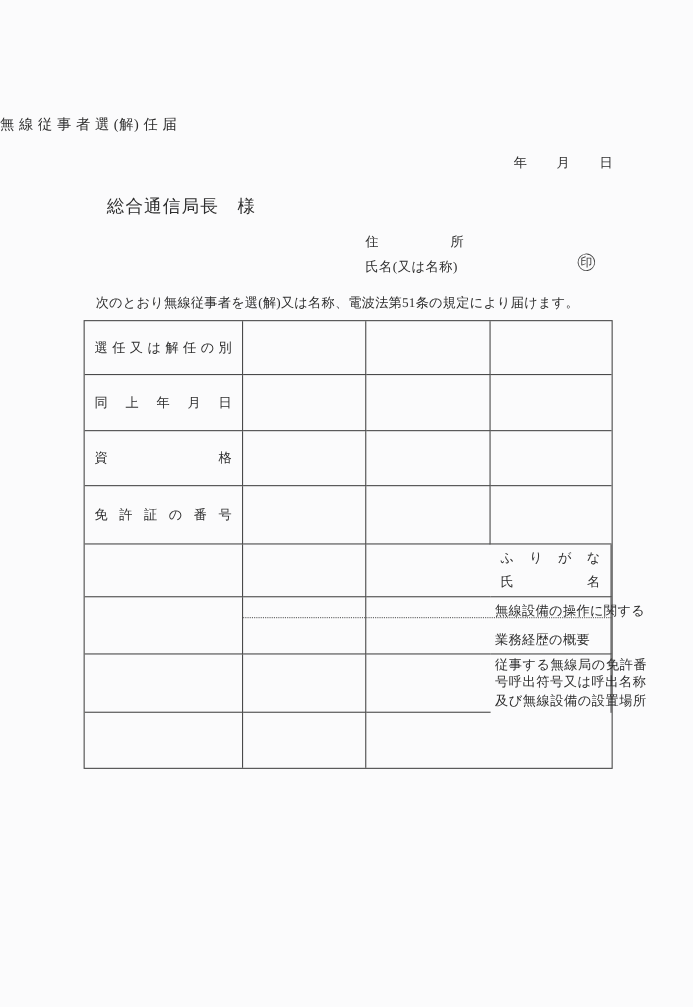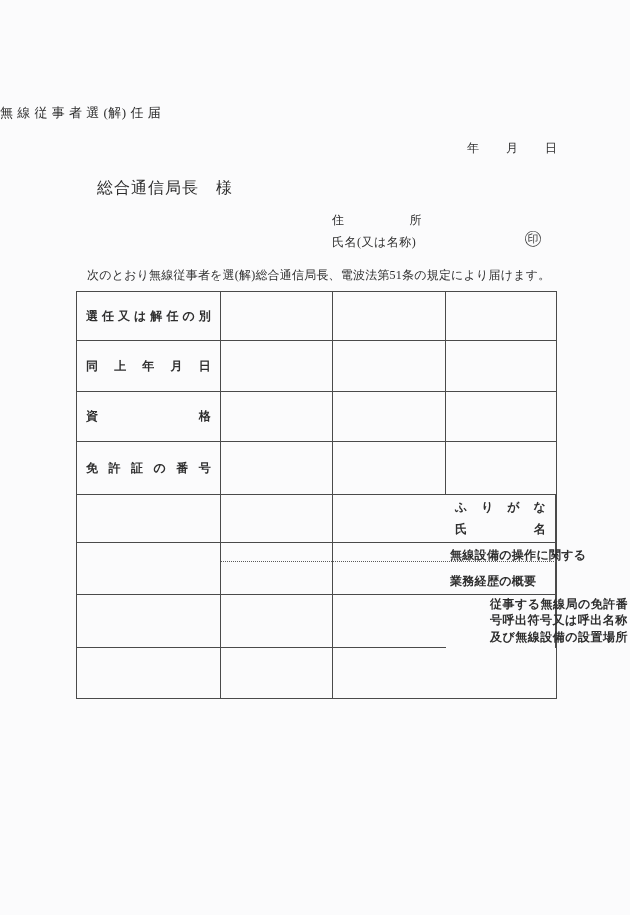--- a/index.html
+++ b/index.html
@@ -39,29 +39,29 @@
   }
   .c {
     border-right: 1px solid #4a4a4a;
     border-bottom: 1px solid #4a4a4a;
     box-sizing: border-box;
     min-width: 0; min-height: 0;
   }
   .ec { border-right: none; }   
   .er { border-bottom: none; }  
 
-  .lbl { display: flex; align-items: center; padding: 0 9px; font-weight: bold; }
+  .lbl { display: flex; align-items: center; padding: 0 9px; }
   .t   { font-size: 12px; letter-spacing: 0.3px; width: 100%; display: block; }
   .just { text-align: justify; text-align-last: justify; }
 
   .stack { flex-direction: column; justify-content: space-between; align-items: flex-end; padding: 6px 9px; }
   .stack .t { line-height: 13px; }
   .p4 { padding-left: 4px; padding-right: 4px; }
   .tight { padding: 1px 4px; display: block; }
-  .tight .t { line-height: 16.3px; letter-spacing: 0.5px; margin-left: 40px; }
+  .tight .t { line-height: 16.3px; letter-spacing: 0.5px; }
 
   .dotted {
     position: absolute;
     left: 144px; right: 0; top: 269px;
     border-top: 1px dotted #5a5a5a;
   }
 </style>
 </head>
 <body>
 
@@ -70,21 +70,21 @@
   <div class="abs title">無 線 従 事 者 選 (解) 任 届</div>
   <div class="abs date-line">年　　月　　日</div>
   <div class="abs addressee">総合通信局長　様</div>
 
   <div class="abs addr-block">
     <div class="addr-line addr-just">住 所</div>
     <div class="addr-line nowrap">氏名(又は名称)</div>
   </div>
 
   <div class="abs seal">㊞</div>
-  <div class="abs intro">次のとおり無線従事者を選(解)総合通信局長、電波法第51条の規定により届けます。</div>
+  <div class="abs intro">次のとおり無線従事者を選(解)又は名称、電波法第51条の規定により届けます。</div>
 
   <div class="form-table">
 
     <div class="c lbl">
         <span class="t just">選 任 又 は 解 任 の 別</span>
       </div>
     <div class="c"></div>
     <div class="c"></div>
     <div class="c ec"></div>
 

